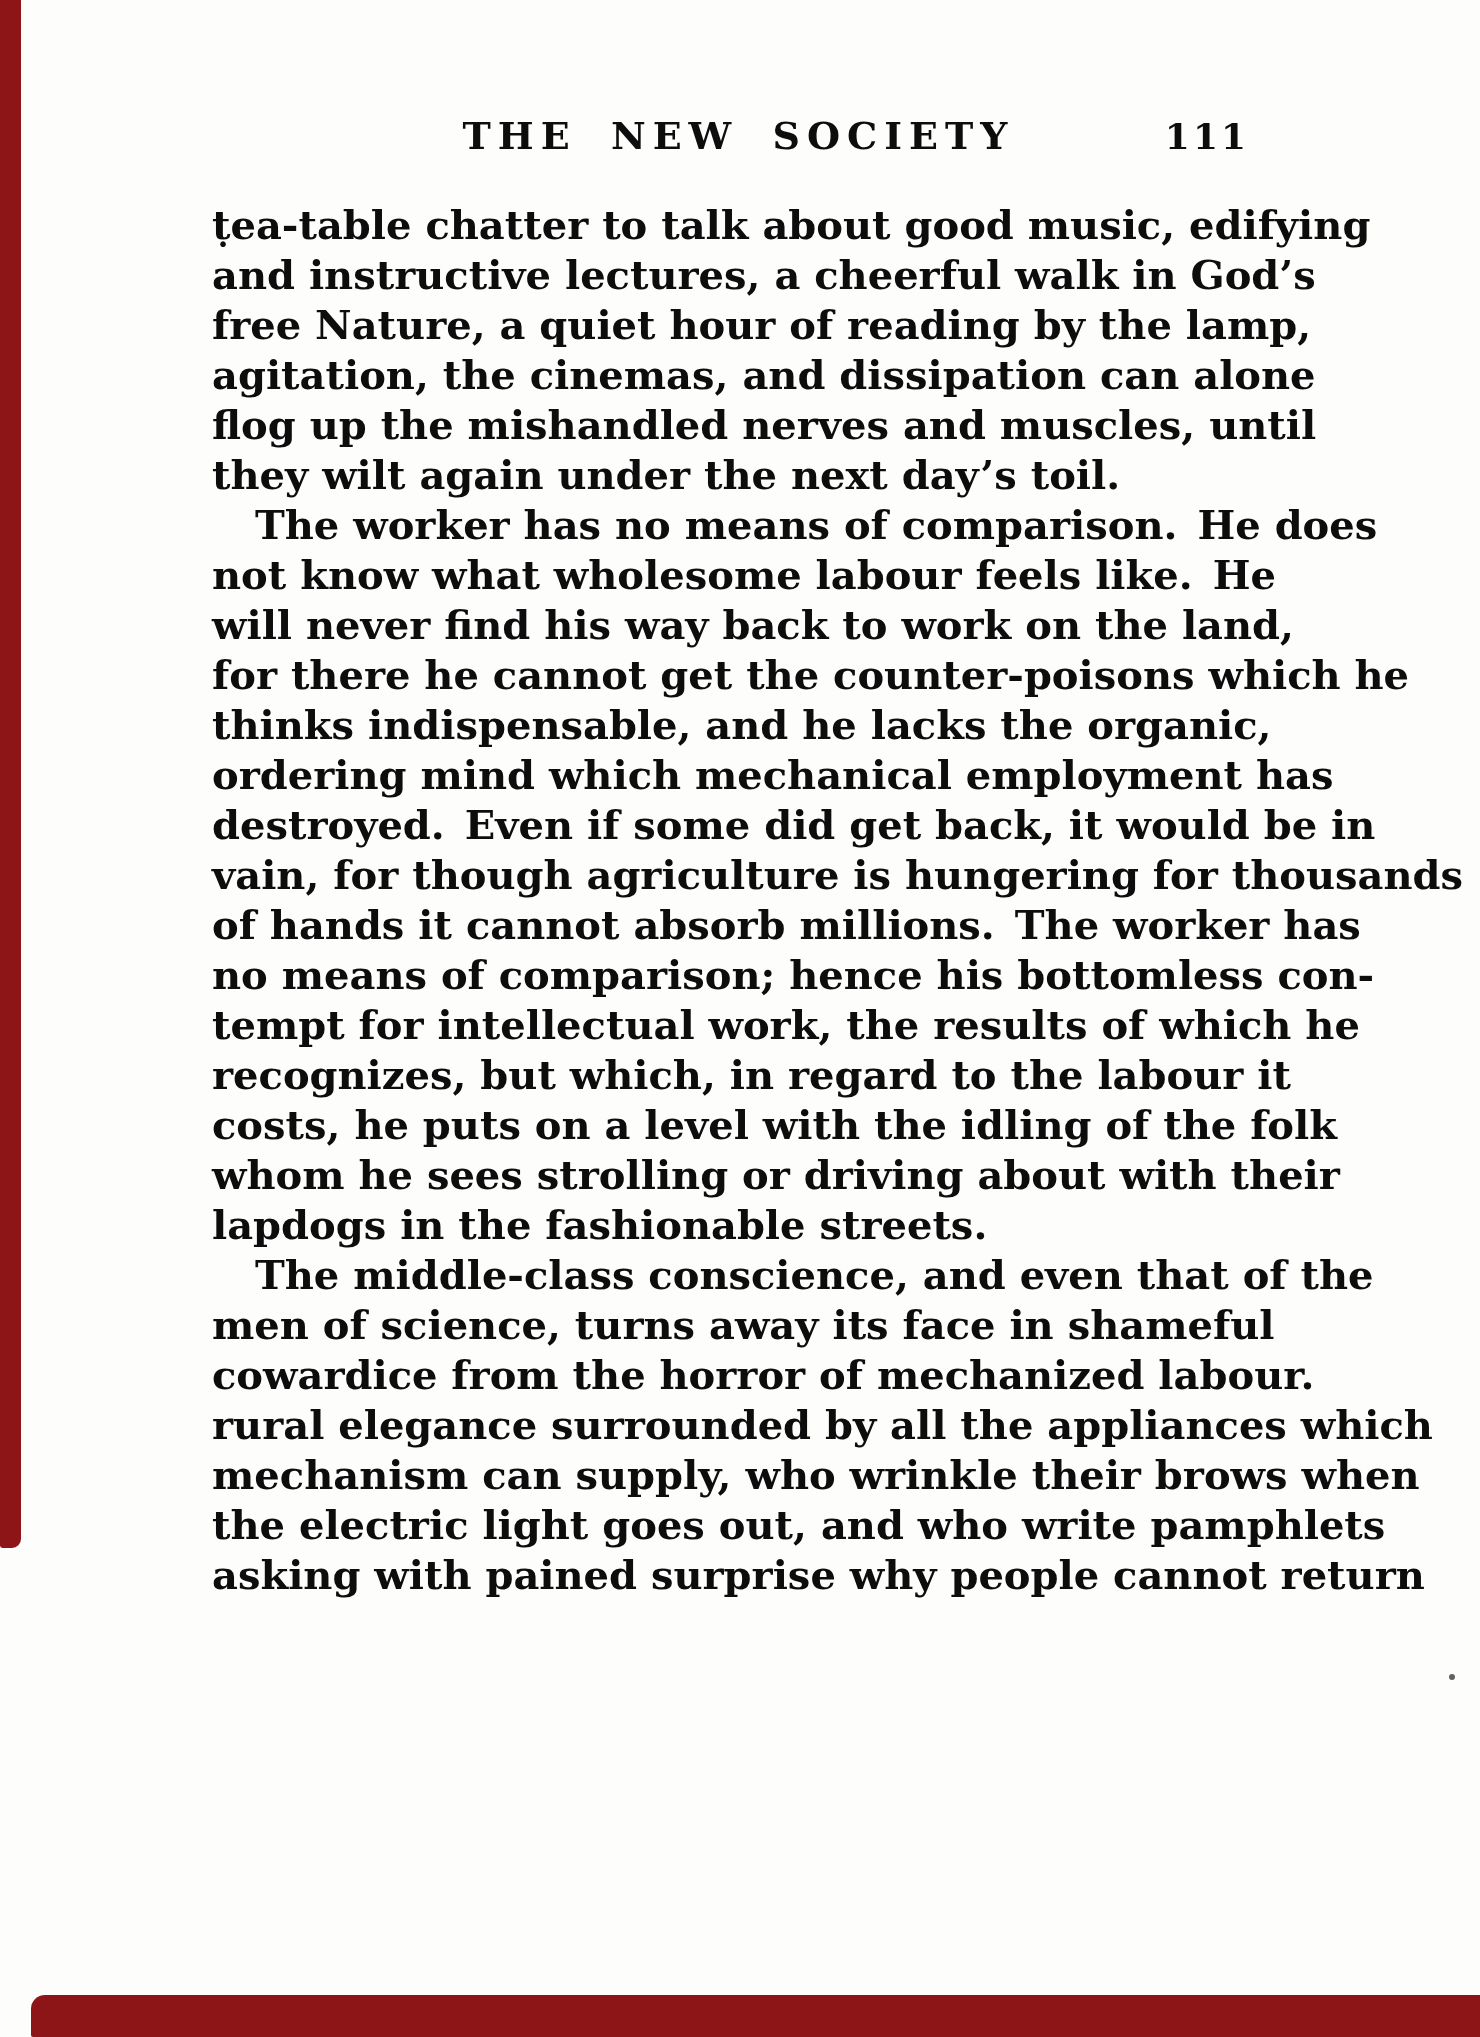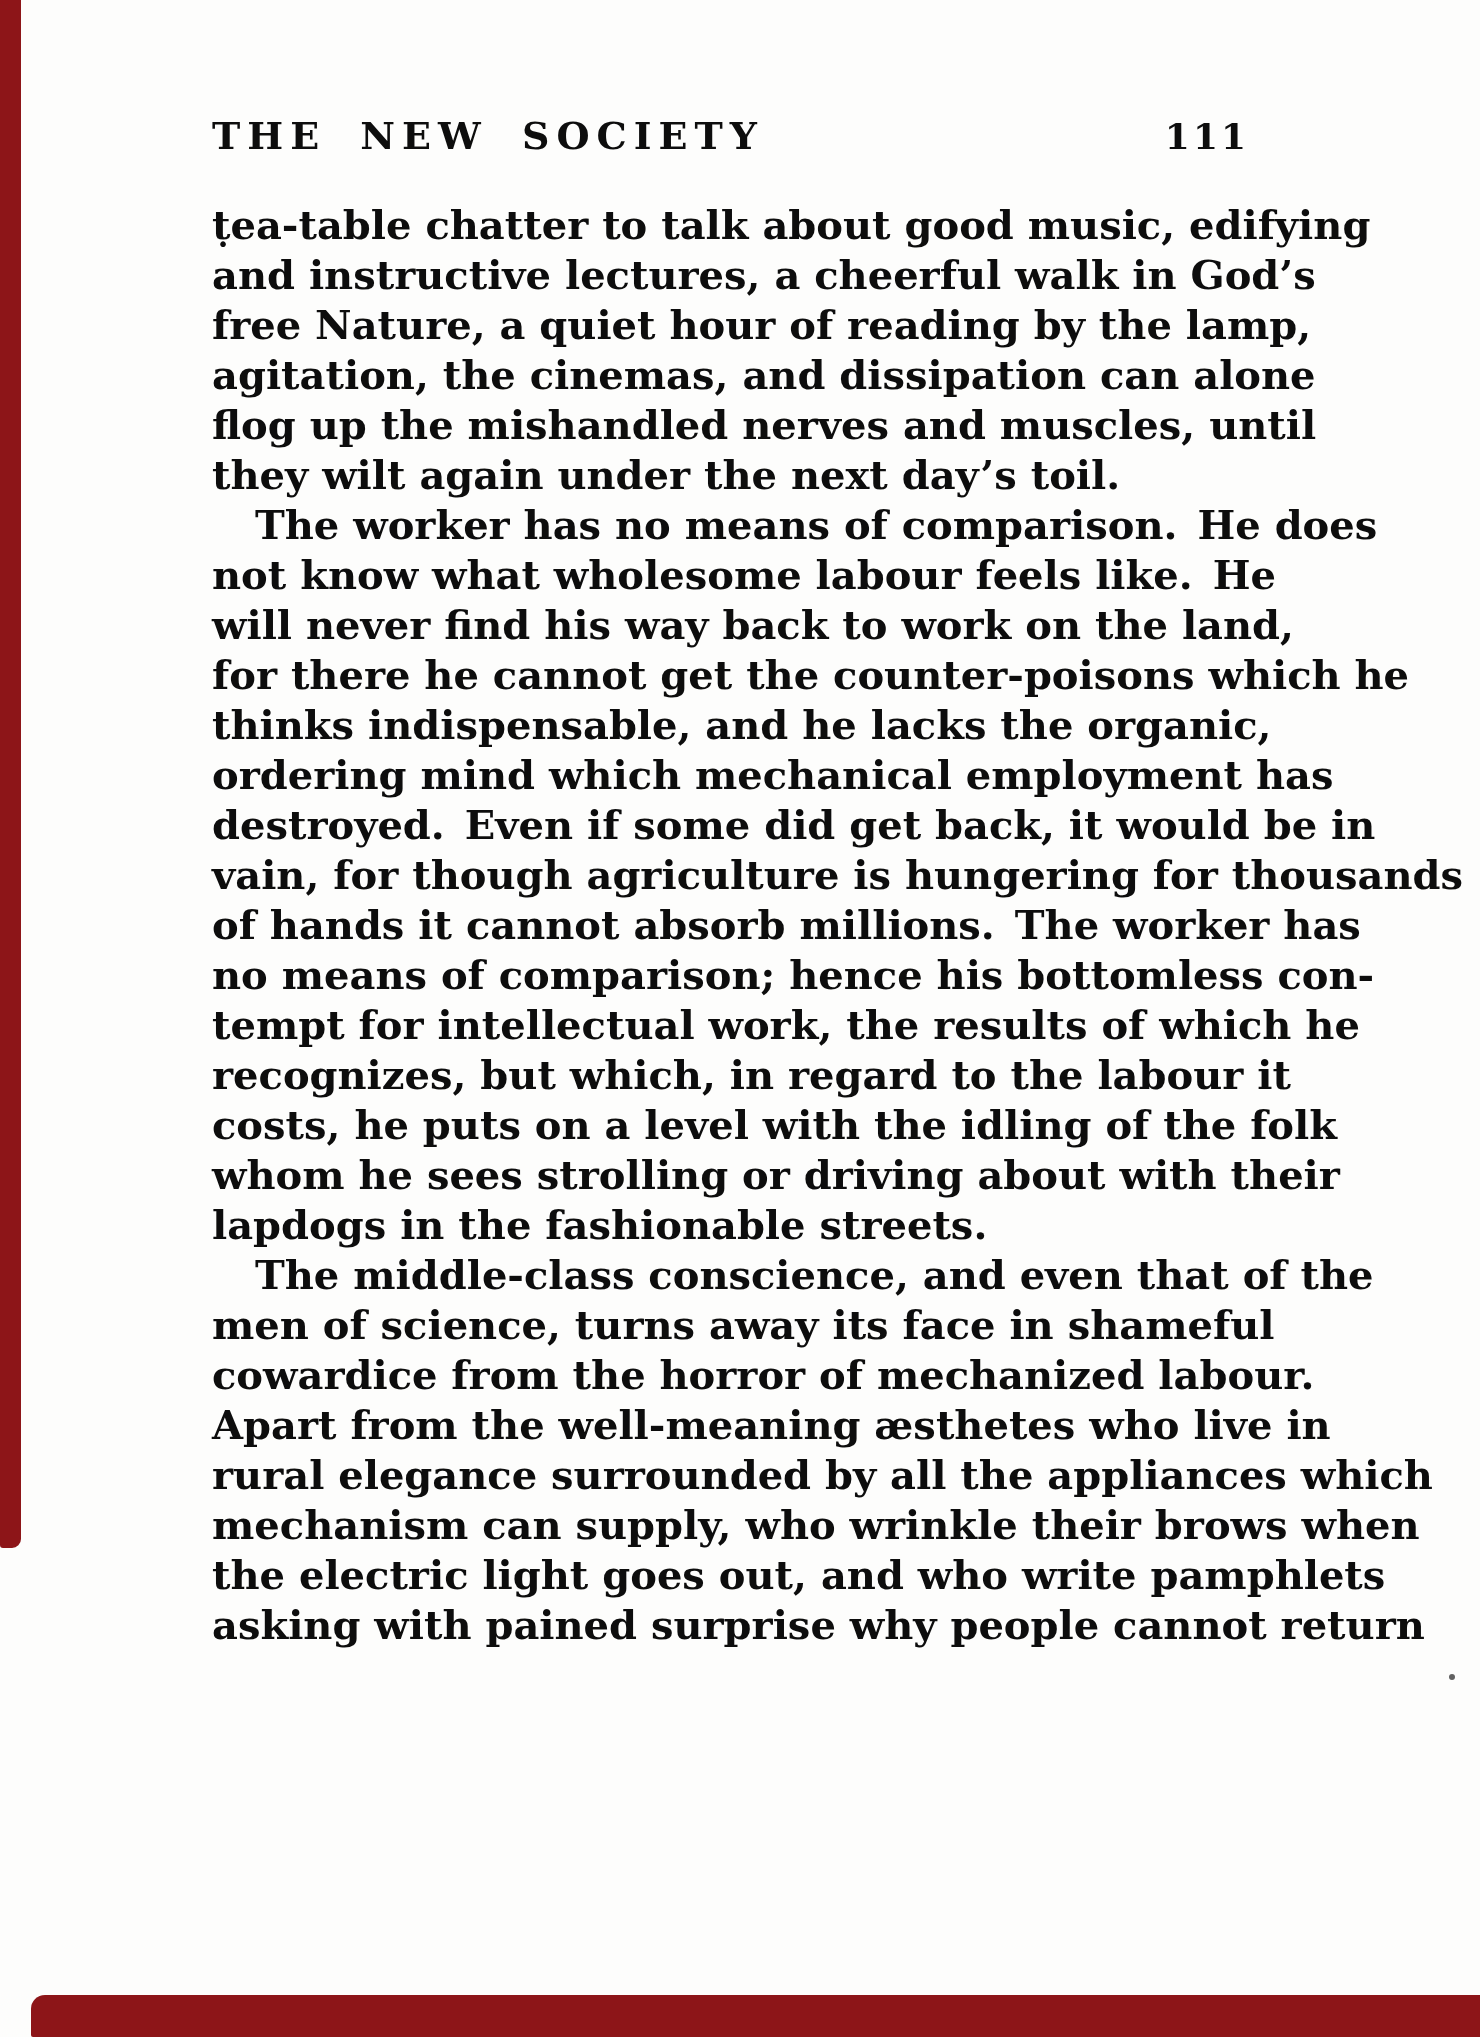--- a/index.html
+++ b/index.html
@@ -25,21 +25,21 @@
     height: 42px;
     background: #8d1518;
     border-radius: 14px 0 0 2px;
   }
   .running-header {
     position: absolute;
     left: 212px; top: 112px;
     width: 1053px; height: 52px;
   }
   .running-title {
-    text-align: left;
+    text-align: center;
     font-weight: bold;
     font-size: 38px;
     line-height: 48px;
     letter-spacing: 7px;
     word-spacing: 14px;
     white-space: nowrap;
   }
   .folio {
     position: absolute;
     right: 16px; top: 0;
@@ -105,21 +105,20 @@
       <div class="line">of hands it cannot absorb millions. The worker has</div>
       <div class="line">no means of comparison; hence his bottomless con-</div>
       <div class="line">tempt for intellectual work, the results of which he</div>
       <div class="line">recognizes, but which, in regard to the labour it</div>
       <div class="line">costs, he puts on a level with the idling of the folk</div>
       <div class="line">whom he sees strolling or driving about with their</div>
       <div class="line para-end">lapdogs in the fashionable streets.</div>
       <div class="line indent">The middle-class conscience, and even that of the</div>
       <div class="line">men of science, turns away its face in shameful</div>
       <div class="line">cowardice from the horror of mechanized labour.</div>
-      <div class="line">Apart from the well-meaning æsthetes who live in</div>
       <div class="line">rural elegance surrounded by all the appliances which</div>
       <div class="line">mechanism can supply, who wrinkle their brows when</div>
       <div class="line">the electric light goes out, and who write pamphlets</div>
       <div class="line">asking with pained surprise why people cannot return</div>
     </div>
 
   <div class="ink-speck"></div>
 
 </div>
 

